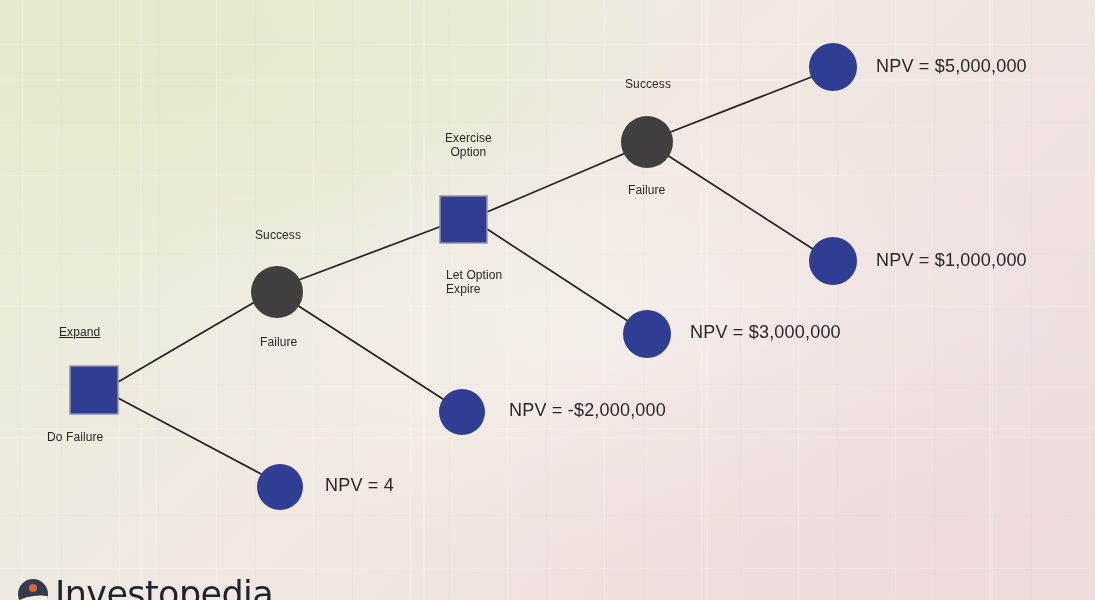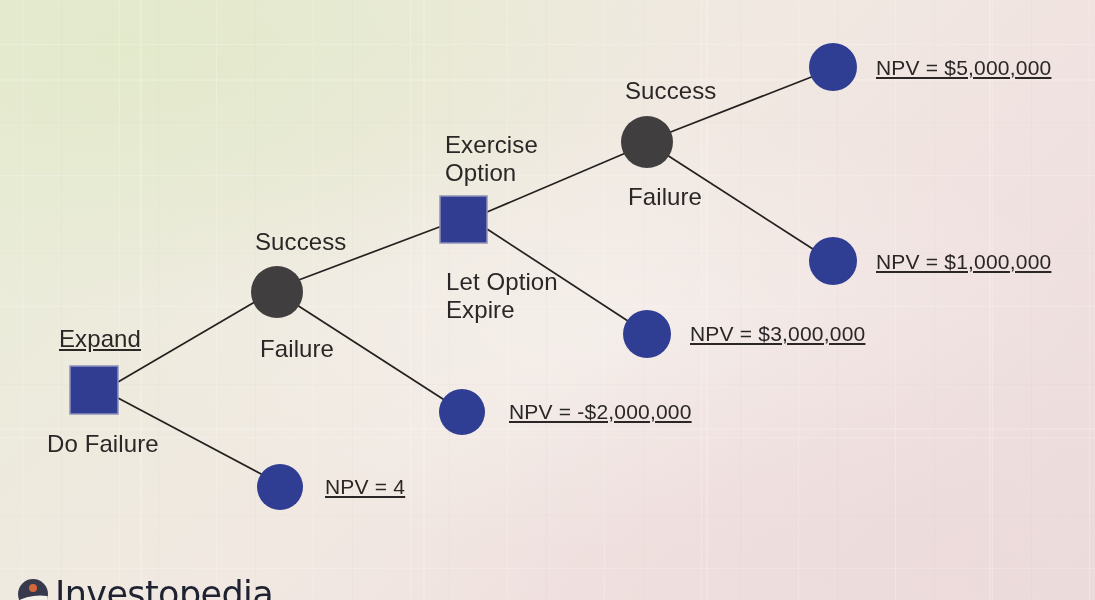--- a/index.html
+++ b/index.html
@@ -109,30 +109,29 @@
   .node-circle-blue {
     fill: #2f3d93;
   }
   .node-circle-dark {
     fill: #403e3e;
   }
   .lbl {
     position: absolute;
     color: #2a2726;
     font-family: "Liberation Sans", sans-serif;
-    font-size: 24px;
+    font-size: 12px;
     font-weight: 400;
     letter-spacing: 0.1px;
     white-space: pre;
     line-height: 1.17;
   }
   .npv {
-    font-size: 21px;
+    font-size: 18px;
     letter-spacing: 0.2px;
-    text-decoration: underline;
   }
   
   .logo {
     position: absolute;
     left: 18px;
     bottom: -16px;
     display: flex;
     align-items: center;
     gap: 7px;
     height: 44px;
@@ -212,21 +211,21 @@
   </svg>
 
   <div class="lbl" style="left:59px;  top:325px;text-decoration:underline;">Expand</div>
 
   <div class="lbl" style="left:47px;  top:430px;">Do Failure</div>
 
   <div class="lbl" style="left:255px; top:228px;">Success</div>
 
   <div class="lbl" style="left:260px; top:335px;">Failure</div>
 
-  <div class="lbl" style="left:445px; top:131px;">Exercise
+  <div class="lbl" style="left:445px; top:131px;text-align:center;">Exercise
 Option</div>
 
   <div class="lbl" style="left:446px; top:260px;margin-top:8px;">Let Option
 Expire</div>
 
   <div class="lbl" style="left:625px; top:77px;">Success</div>
 
   <div class="lbl" style="left:628px; top:183px;">Failure</div>
 
   <div class="lbl npv" style="left:876px; top:56px;">NPV = $5,000,000</div>

